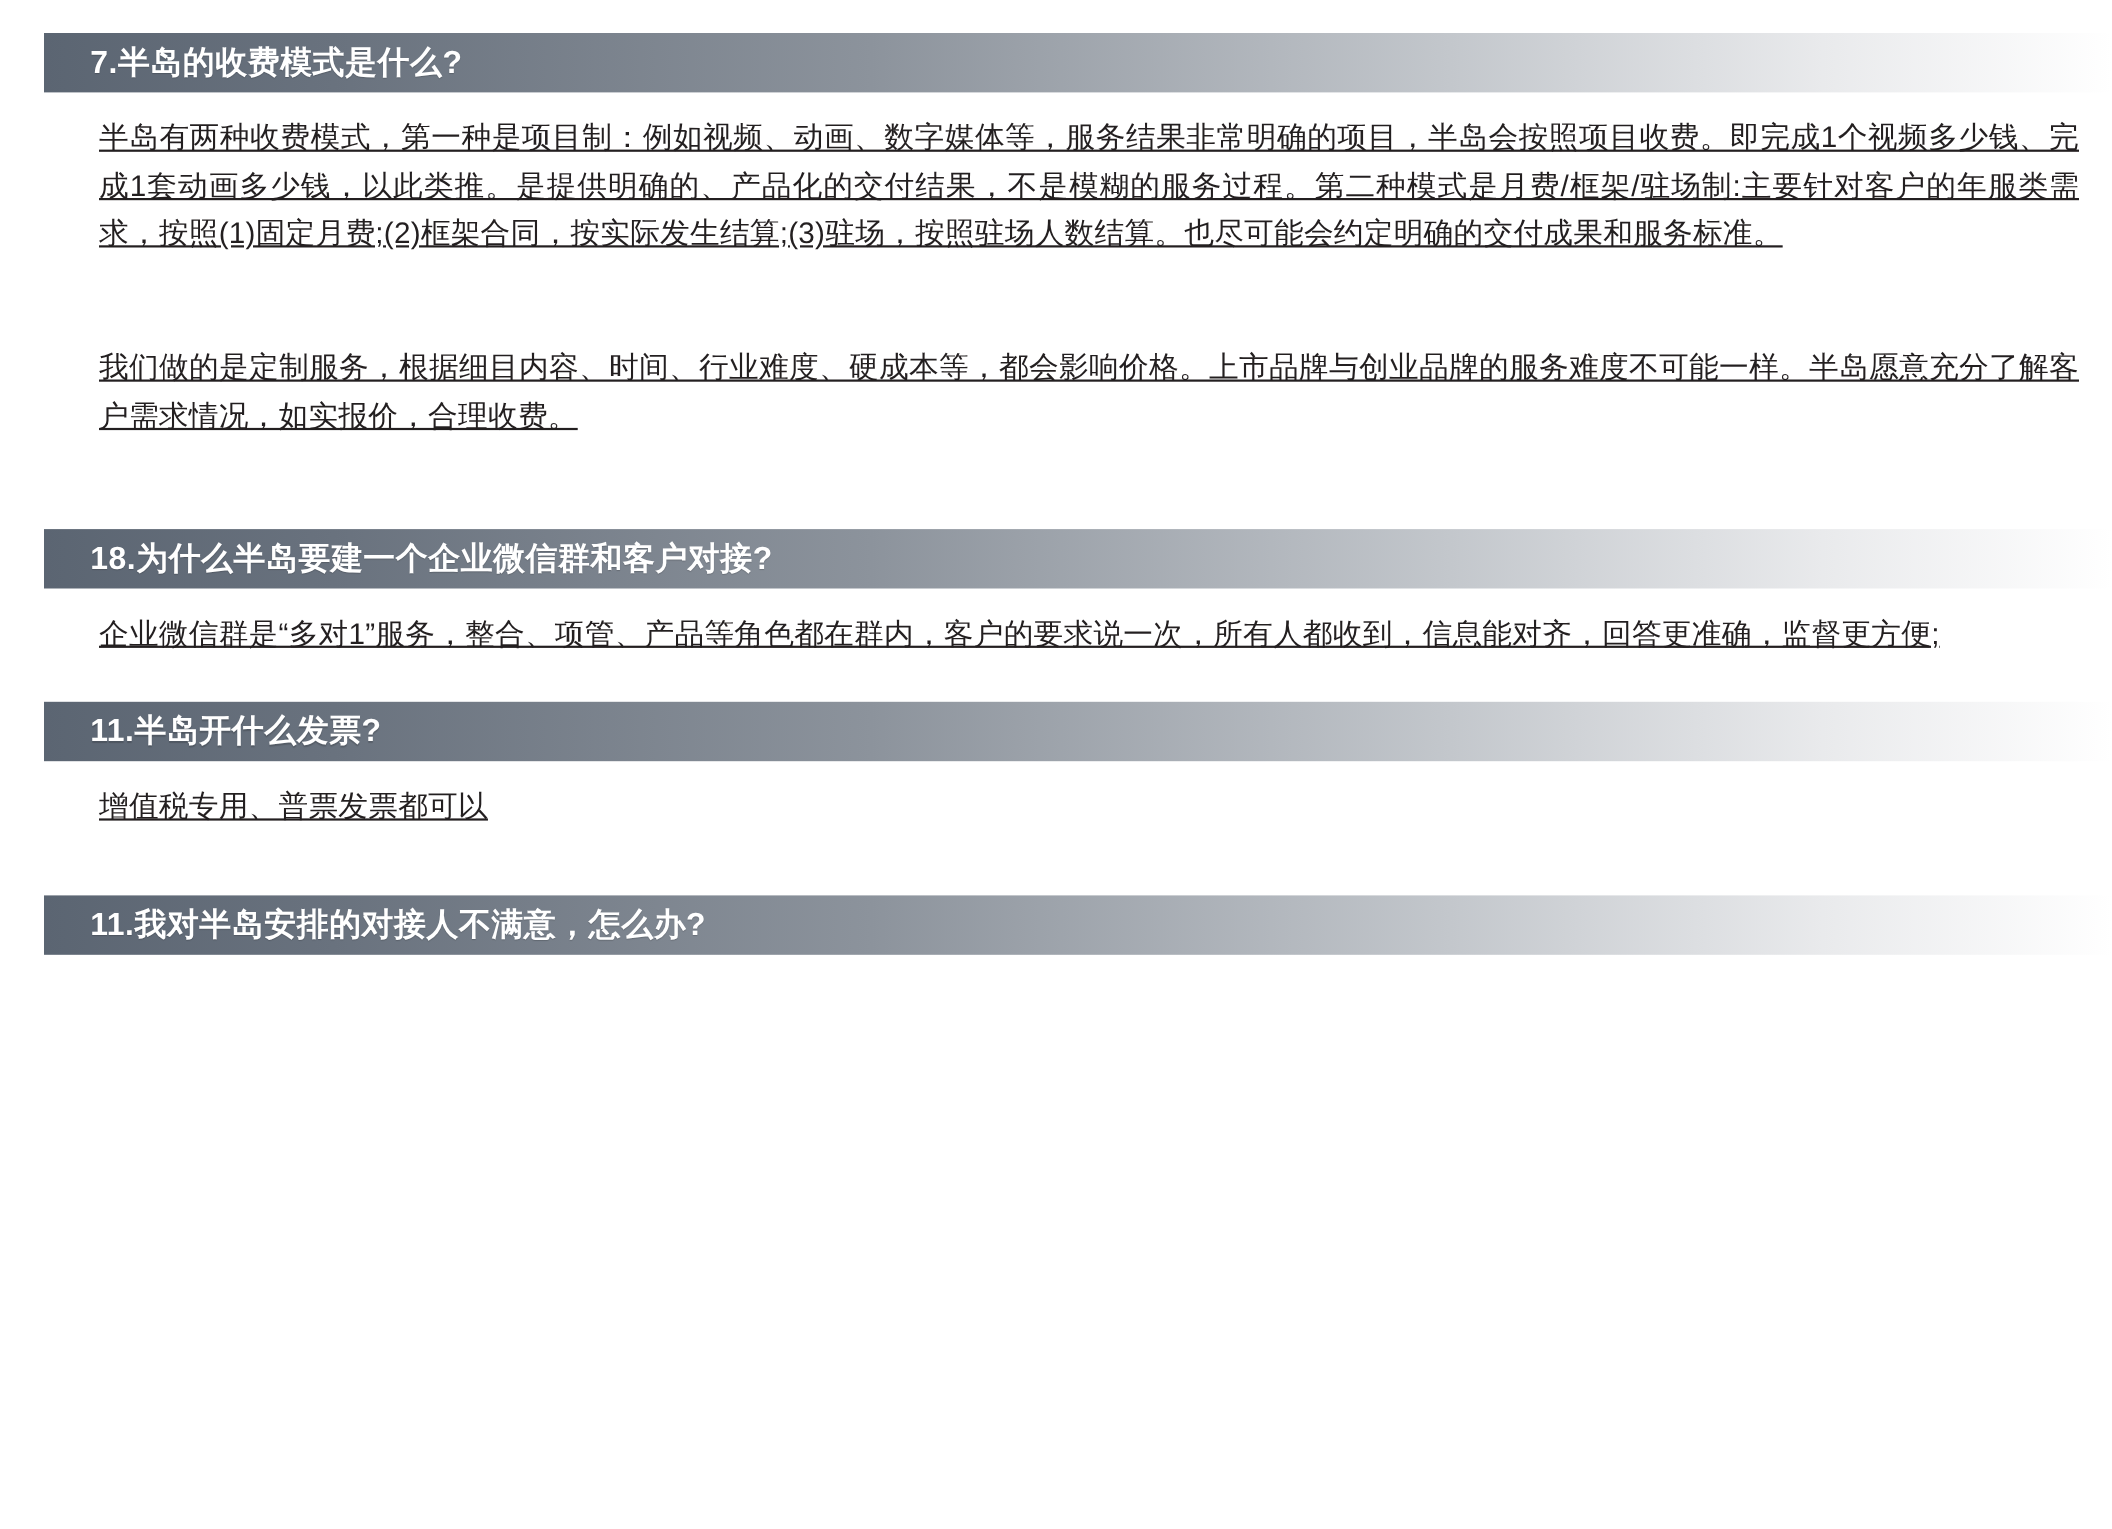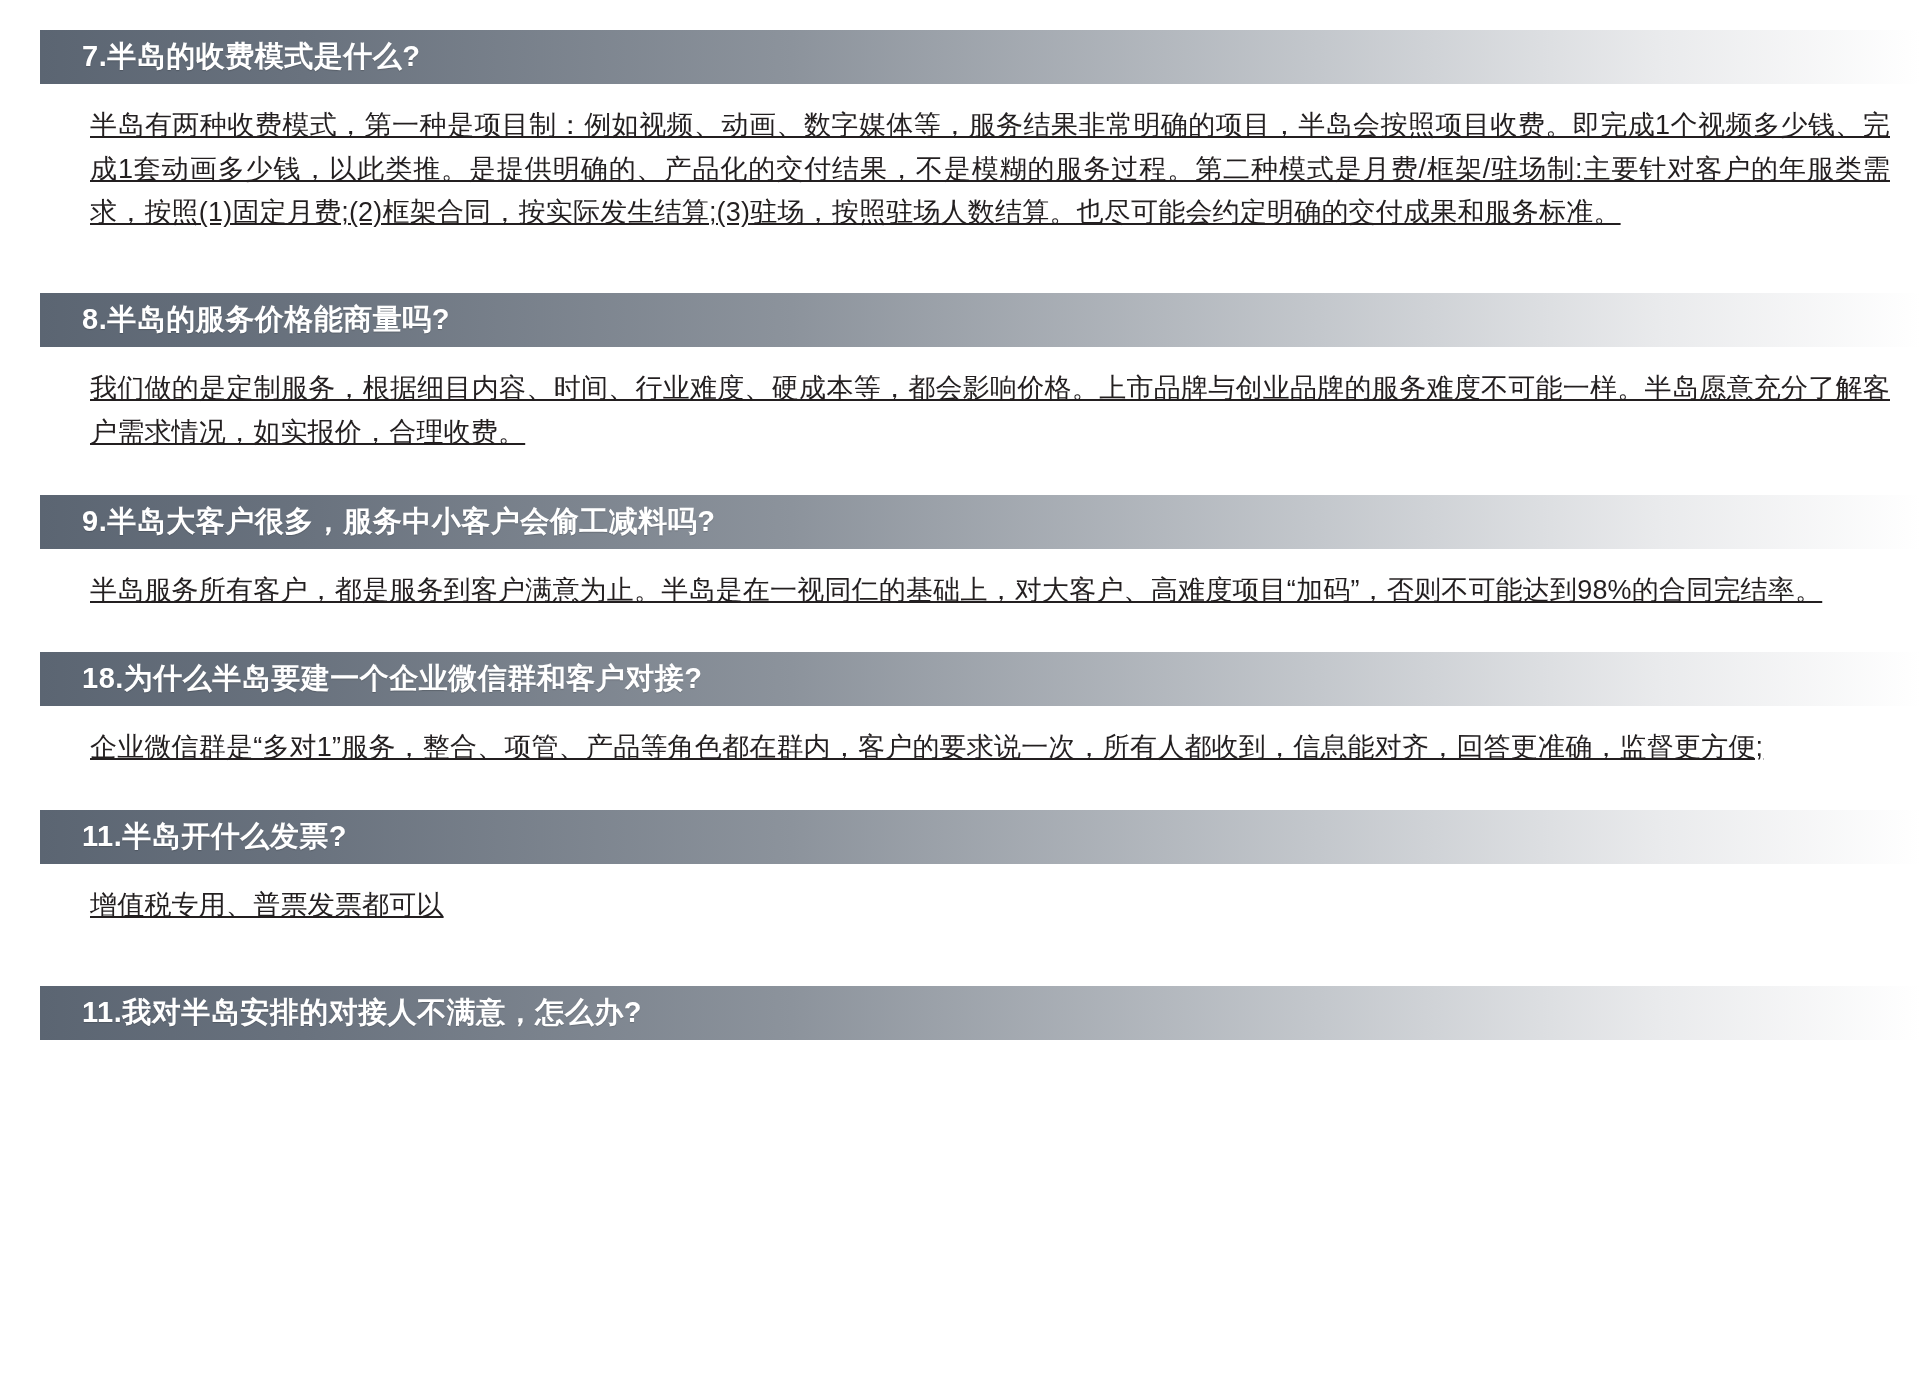--- a/index.html
+++ b/index.html
@@ -71,34 +71,25 @@
     <div class="faq-item">
       <div class="q-bar">
         <div class="q-text">7.半岛的收费模式是什么?</div>
       </div>
       <div class="a-text">半岛有两种收费模式，第一种是项目制：例如视频、动画、数字媒体等，服务结果非常明确的项目，半岛会按照项目收费。即完成1个视频多少钱、完成1套动画多少钱，以此类推。是提供明确的、产品化的交付结果，不是模糊的服务过程。第二种模式是月费/框架/驻场制:主要针对客户的年服类需求，按照(1)固定月费;(2)框架合同，按实际发生结算;(3)驻场，按照驻场人数结算。也尽可能会约定明确的交付成果和服务标准。</div>
     </div>
 
     <div class="gap-lg"></div>
 
     <div class="faq-item">
-      <div class="q-bar">
-        <div class="q-text">8.半岛的服务价格能商量吗?</div>
-      </div>
       <div class="a-text">我们做的是定制服务，根据细目内容、时间、行业难度、硬成本等，都会影响价格。上市品牌与创业品牌的服务难度不可能一样。半岛愿意充分了解客户需求情况，如实报价，合理收费。</div>
     </div>
 
     <div class="gap-md"></div>
 
-    <div class="faq-item">
-      <div class="q-bar">
-        <div class="q-text">9.半岛大客户很多，服务中小客户会偷工减料吗?</div>
-      </div>
-      <div class="a-text">半岛服务所有客户，都是服务到客户满意为止。半岛是在一视同仁的基础上，对大客户、高难度项目“加码”，否则不可能达到98%的合同完结率。</div>
-    </div>
 
     <div class="gap-md"></div>
 
     <div class="faq-item">
       <div class="q-bar">
         <div class="q-text">18.为什么半岛要建一个企业微信群和客户对接?</div>
       </div>
       <div class="a-text">企业微信群是“多对1”服务，整合、项管、产品等角色都在群内，客户的要求说一次，所有人都收到，信息能对齐，回答更准确，监督更方便;</div>
     </div>
 

